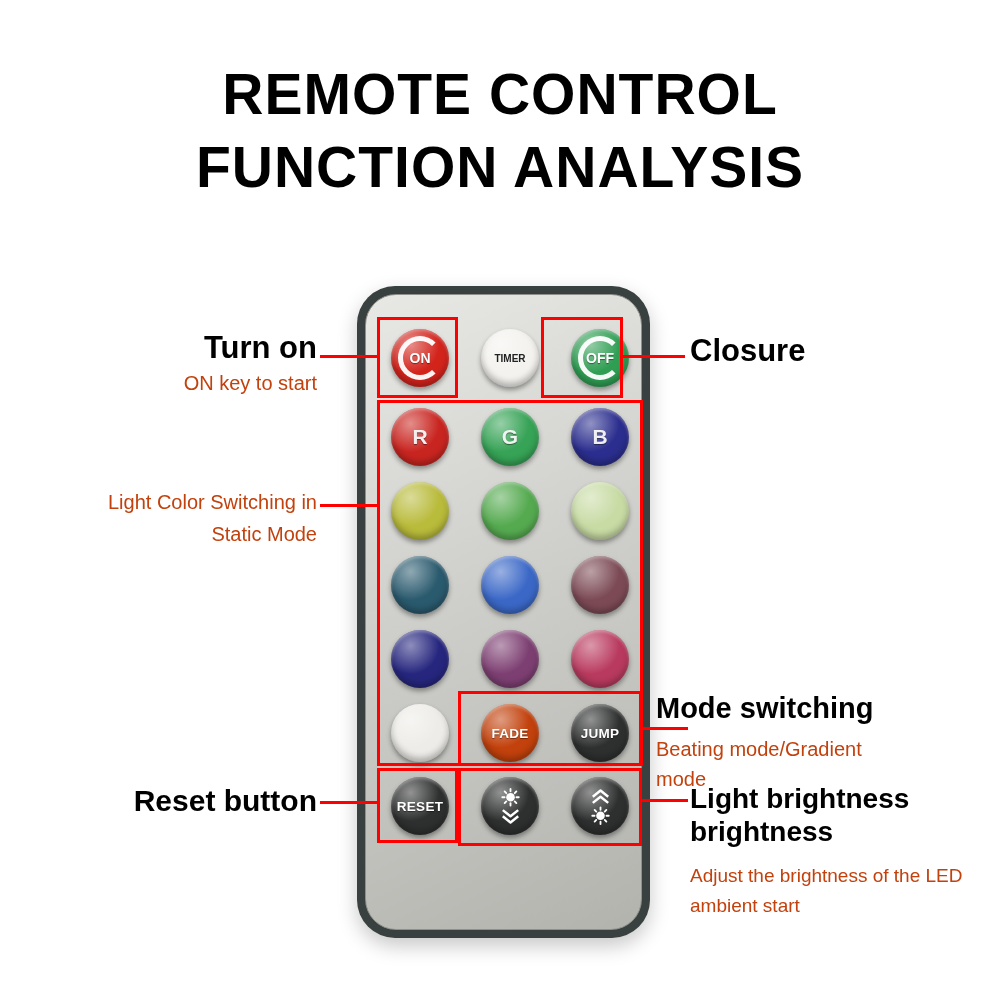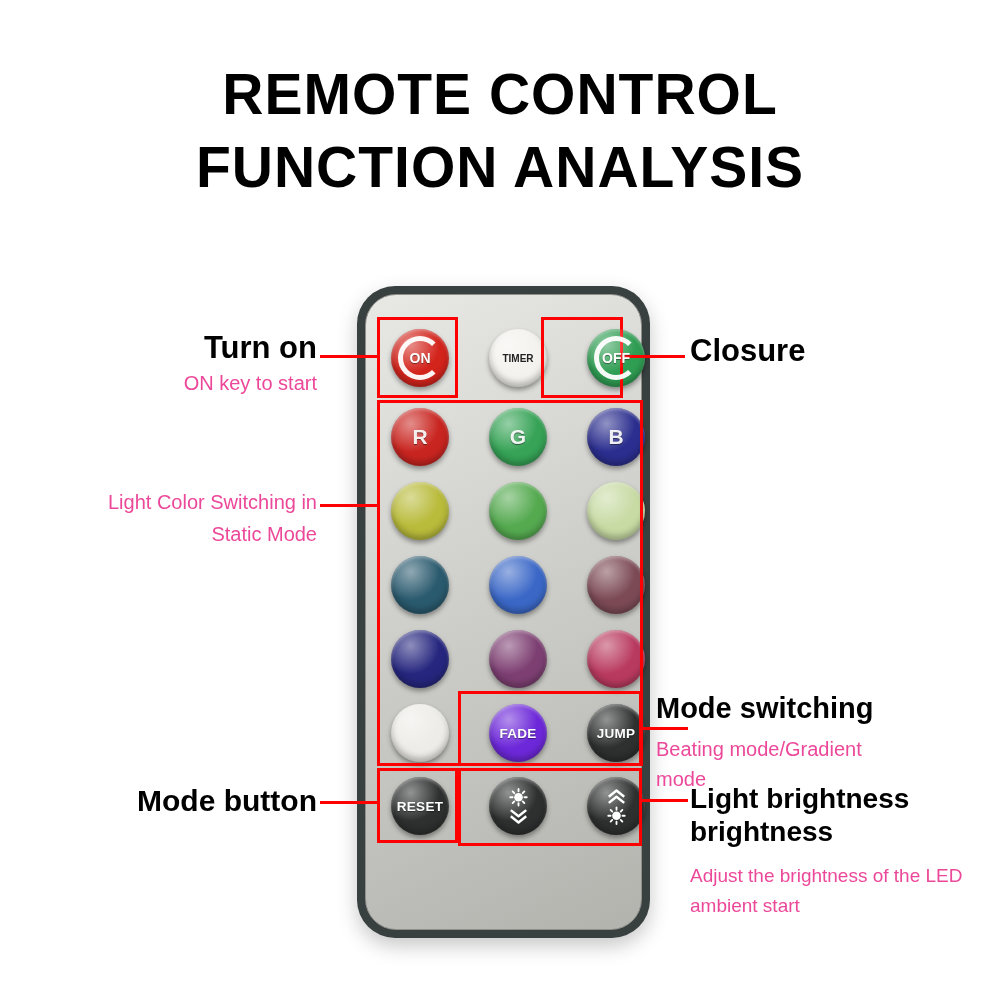--- a/index.html
+++ b/index.html
@@ -11,21 +11,21 @@
   .page-title { position: absolute; top: 58px; left: 0; width: 100%; text-align: center;
     font-size: 57px; font-weight: 800; letter-spacing: 1px; line-height: 1.28; color: #000; }
 
   
   .remote-outer { position: absolute; left: 357px; top: 286px; width: 293px; height: 652px;
     background: #394040; border-radius: 38px; box-shadow: 0 8px 20px rgba(0,0,0,0.22); }
   .remote-inner { position: absolute; inset: 8px; border-radius: 31px;
     background: linear-gradient(155deg, #e8e8e5 0%, #cccdc8 50%, #b2b3ad 100%);
     border: 1px solid #8f908b; }
 
-  .btn-row { position: absolute; left: 34px; display: flex; gap: 40px; }
+  .btn-row { position: absolute; left: 34px; display: flex; gap: 32px; }
   .r1 { top: 43px; } .r2 { top: 122px; } .r3 { top: 196px; } .r4 { top: 270px; }
   .r5 { top: 344px; } .r6 { top: 418px; } .r7 { top: 491px; }
 
   .btn { position: relative; width: 58px; height: 58px; border-radius: 50%;
     display: flex; align-items: center; justify-content: center; flex-direction: column;
     background-color: #888;
     box-shadow: 0 3px 5px rgba(0,0,0,0.38), inset 0 -4px 6px rgba(0,0,0,0.28), inset 0 2px 3px rgba(255,255,255,0.35); }
   .btn::after { content: ""; position: absolute; inset: 0; border-radius: 50%; z-index: 1;
     background: radial-gradient(circle at 34% 27%, rgba(255,255,255,0.48), rgba(255,255,255,0) 50%); }
   .btn > * { position: relative; z-index: 2; }
@@ -56,21 +56,21 @@
   .cl-turnon { left: 320px; top: 355px; width: 57px; }
   .cl-closure{ left: 623px; top: 355px; width: 62px; }
   .cl-mono   { left: 320px; top: 504px; width: 57px; }
   .cl-mode   { left: 642px; top: 727px; width: 46px; }
   .cl-reset  { left: 320px; top: 801px; width: 57px; }
   .cl-bright { left: 642px; top: 799px; width: 46px; }
 
   
   .callout { position: absolute; }
   .callout .c-title { font-weight: 800; color: #000; }
-  .callout .c-desc  { color: #ec4899; }
+  .callout .c-desc  { color: #c2410c; }
   .co-left  { text-align: right; }
   .co-right { text-align: left; }
 
   .co-turnon { right: 683px; top: 331px; width: 300px; }
   .co-turnon .c-title { font-size: 31px; line-height: 1.1; text-align: right; }
   .co-turnon .c-desc  { font-size: 20px; margin-top: 7px; }
 
   .co-closure { left: 690px; top: 334px; width: 280px; }
   .co-closure .c-title { font-size: 31px; line-height: 1.1; }
   .co-closure .c-desc  { font-size: 20px; margin-top: 8px; }
@@ -142,21 +142,21 @@
     </div>
 
     <div class="btn-row r5">
       <div class="btn" style="background-color: rgb(38, 38, 127);"></div>
       <div class="btn" style="background-color: rgb(125, 63, 114);"></div>
       <div class="btn" style="background-color: rgb(185, 58, 95);"></div>
     </div>
 
     <div class="btn-row r6">
       <div class="btn" style="background-color: rgb(237, 236, 232);"></div>
-      <div class="btn" style="background-color: #6d28d9;">
+      <div class="btn" style="background-color: #c2410c;">
         <span class="lbl lbl-mode">FADE</span>
       </div>
       <div class="btn" style="background-color: rgb(46, 48, 47);">
         <span class="lbl lbl-mode">JUMP</span>
       </div>
     </div>
 
     <div class="btn-row r7">
       <div class="btn" style="background-color: rgb(46, 48, 47);">
         <span class="lbl lbl-mode">RESET</span>
@@ -228,21 +228,21 @@
   <div class="callout co-left co-mono">
     <div class="c-desc">Light Color Switching in Static Mode</div>
   </div>
 
   <div class="callout co-right co-mode">
     <div class="c-title">Mode switching</div>
     <div class="c-desc">Beating mode/Gradient mode</div>
   </div>
 
   <div class="callout co-left co-reset">
-    <div class="c-title">Mode button</div>
+    <div class="c-title">Reset button</div>
   </div>
 
   <div class="callout co-right co-bright">
     <div class="c-title">Light brightness brightness</div>
     <div class="c-desc">Adjust the brightness of the LED ambient start</div>
   </div>
 
 </div>
 
 </body></html>

